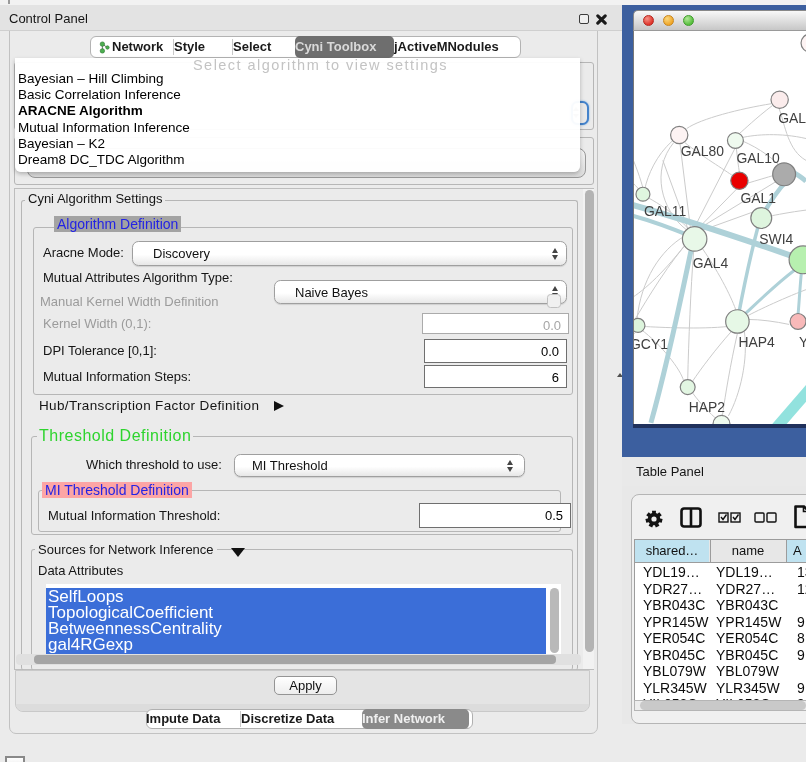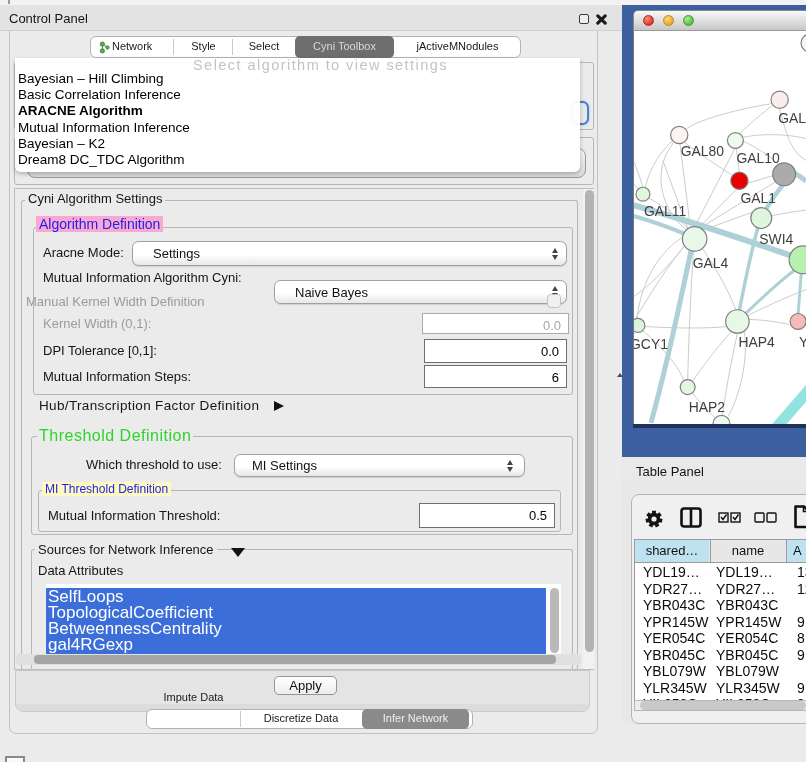--- a/index.html
+++ b/index.html
@@ -7,21 +7,21 @@
 .b{font-weight:normal}
 .lbl{font-size:13px;color:#151515;white-space:nowrap}
 .dis{color:#9b9b9b}
 .etch{border:1px solid #b6b6b6;border-radius:3px}
 .combo{position:absolute;border:1px solid #9f9f9f;border-radius:6.5px;background:linear-gradient(#ffffff 55%,#e7e7e7);font-size:13px;color:#111;box-shadow:0 1px 1px rgba(0,0,0,0.12)}
 .combo span{position:absolute;left:20px;top:4px}
 .updn{position:absolute;right:7px;top:50%;margin-top:-6px;width:8px;height:12px}
 .updn:before{content:"";position:absolute;left:1px;top:0;border-left:3.5px solid transparent;border-right:3.5px solid transparent;border-bottom:5px solid #444}
 .updn:after{content:"";position:absolute;left:1px;bottom:0;border-left:3.5px solid transparent;border-right:3.5px solid transparent;border-top:5px solid #444}
 .fld{position:absolute;background:#fff;border:1px solid #6f6f6f;font-size:13px;color:#000;text-align:right;padding:4px 7px 0 0}
-.seg{position:absolute;top:0;height:22px;line-height:21px;font-size:11px;font-weight:normal;color:#1a1a1a;text-align:center}
+.seg{position:absolute;top:0;height:22px;line-height:21px;font-size:13px;font-weight:bold;color:#1a1a1a;}
 .vline{position:absolute;top:3px;height:16px;width:1px;background:#c8c8c8}
 </style></head>
 <body>
 
 <div class="a" style="left:0;top:0;width:806px;height:5px;background:#f2f2f2"></div>
 <div class="a" style="left:8px;top:0;width:2px;height:4px;background:#9a9a9a"></div>
 <div class="a" style="left:9px;top:8px;width:589px;height:726px;border:1px solid #c2c2c2;border-radius:7px;background:#ebebeb"></div>
 
 <div class="a" style="left:0;top:5px;width:622px;height:26px;background:#e3e3e3;border-bottom:1px solid #cfcfcf"></div>
 <div class="a lbl" style="left:9px;top:11px;font-size:13px">Control Panel</div>
@@ -60,74 +60,74 @@
 <div class="a" style="left:18px;top:71px;font-size:13.5px;color:#000;line-height:16.2px;white-space:nowrap">Bayesian – Hill Climbing<br>Basic Correlation Inference<br><b>ARACNE Algorithm</b><br>Mutual Information Inference<br>Bayesian – K2<br>Dream8 DC_TDC Algorithm</div>
 
 <div class="a" style="left:14px;top:188px;width:580px;height:482px;border:1px solid #bdbdbd;background:#ebebeb"></div>
 <div class="a" style="left:583px;top:189px;width:11px;height:480px;background:#f2f2f2"></div>
 <div class="a" style="left:585px;top:190px;width:9px;height:462px;background:#b3b3b3;border-radius:4.5px"></div>
 
 <div class="a etch" style="left:21px;top:200px;width:557px;height:470px;border-bottom:none"></div>
 <div class="a" style="left:25px;top:191px;background:#ebebeb;padding:0 3px;font-size:13px;color:#161616">Cyni Algorithm Settings</div>
 
 <div class="a etch" style="left:33px;top:227px;width:540px;height:168px"></div>
-<div class="a" style="left:36px;top:216px;background:#f9a8d4;padding:0 3px;font-size:14px;color:#2323e4">Algorithm Definition</div>
+<div class="a" style="left:54px;top:216px;background:#a3a3a3;padding:0 3px;font-size:14px;color:#2323e4">Algorithm Definition</div>
 <div class="a lbl b" style="left:43px;top:245px">Aracne Mode:</div>
 <div class="combo" style="left:132px;top:241px;width:435px;height:25px">
-    <span>Settings</span>
+    <span>Discovery</span>
     <i class="updn"></i>
   </div>
-<div class="a lbl b" style="left:43px;top:270px">Mutual Information Algorithm Cyni:</div>
+<div class="a lbl b" style="left:43px;top:270px">Mutual Attributes Algorithm Type:</div>
 <div class="combo" style="left:274px;top:280px;width:293px;height:24px">
     <span>Naive Bayes</span>
     <i class="updn"></i>
   </div>
-<div class="a lbl b dis" style="left:26px;top:294px">Manual Kernel Width Definition</div>
+<div class="a lbl b dis" style="left:40px;top:294px">Manual Kernel Width Definition</div>
 <div class="a" style="left:547px;top:294px;width:14px;height:14px;border:1px solid #c0c0c0;border-radius:3.5px;background:#f0f0f0"></div>
 <div class="a lbl b dis" style="left:43px;top:316px">Kernel Width (0,1):</div>
 <div class="fld" style="left:422px;top:313px;width:147px;height:21px;border-color:#ababab;color:#a6a6a6">0.0</div>
 <div class="a lbl b" style="left:43px;top:343px">DPI Tolerance [0,1]:</div>
 <div class="fld" style="left:424px;top:339px;width:143px;height:24px">0.0</div>
 <div class="a lbl b" style="left:43px;top:369px">Mutual Information Steps:</div>
 <div class="fld" style="left:424px;top:365px;width:143px;height:23px">6</div>
 
 <div class="a lbl" style="left:39px;top:398px;font-size:13.5px;letter-spacing:0.35px">Hub/Transcription Factor Definition</div>
 <div class="a" style="left:274px;top:401px;width:0;height:0;border-top:5.5px solid transparent;border-bottom:5.5px solid transparent;border-left:10px solid #111"></div>
 
 <div class="a etch" style="left:31px;top:436px;width:542px;height:99px"></div>
 <div class="a" style="left:37px;top:427px;background:#ebebeb;padding:0 2px;font-size:16px;letter-spacing:0.5px;color:#2ed42e">Threshold Definition</div>
 <div class="a lbl b" style="left:86px;top:457px">Which threshold to use:</div>
 <div class="combo" style="left:234px;top:454px;width:291px;height:23px">
-    <span style="top:3px;left:17px">MI Settings</span>
+    <span style="top:3px;left:17px">MI Threshold</span>
     <i class="updn" style="right:10px"></i>
   </div>
 
 <div class="a etch" style="left:38px;top:490px;width:523px;height:42px"></div>
-<div class="a" style="left:42px;top:482px;background:#fef9c3;padding:0 3px;font-size:12px;color:#2323e4">MI Threshold Definition</div>
+<div class="a" style="left:42px;top:482px;background:#fca5a5;padding:0 3px;font-size:14px;color:#2323e4">MI Threshold Definition</div>
 <div class="a lbl b" style="left:48px;top:508px">Mutual Information Threshold:</div>
-<div class="fld" style="left:419px;top:503px;width:136px;height:25px">0.5</div>
+<div class="fld" style="left:419px;top:503px;width:152px;height:25px">0.5</div>
 
 <div class="a etch" style="left:31px;top:549px;width:542px;height:121px;border-bottom:none"></div>
 <div class="a" style="left:35px;top:542px;background:#ebebeb;padding:0 3px;font-size:13px;color:#161616">Sources for Network Inference</div>
 <div class="a" style="left:231px;top:548px;width:0;height:0;border-left:7.5px solid transparent;border-right:7.5px solid transparent;border-top:9px solid #111"></div>
 <div class="a lbl b" style="left:38px;top:563px">Data Attributes</div>
 <div class="a" style="left:46px;top:584px;width:515px;height:72px;background:#fff"></div>
 <div class="a" style="left:46px;top:588px;width:500px;height:67px;background:#3b6ed8"></div>
 <div class="a" style="left:48px;top:588.5px;font-size:17px;color:#fff;line-height:16.2px;white-space:nowrap">SelfLoops<br>TopologicalCoefficient<br>BetweennessCentrality<br>gal4RGexp</div>
 <div class="a" style="left:550px;top:588px;width:9px;height:65px;background:#b9b9b9;border-radius:4.5px"></div>
 
 <div class="a" style="left:16px;top:654px;width:565px;height:11px;background:#e0e0e0;border-radius:4px"></div>
 <div class="a" style="left:34px;top:655px;width:522px;height:9px;background:#a5a5a5;border-radius:4px"></div>
 
 <div class="a" style="left:15px;top:670px;width:575px;height:42px;background:#e4e4e4;border:1px solid #c9c9c9;border-radius:0 0 8px 8px"></div>
 <div class="a" style="left:16px;top:704px;width:573px;height:7px;background:#dcdcdc;border-radius:0 0 7px 7px"></div>
 <div class="a" style="left:274px;top:676px;width:63px;height:19px;background:linear-gradient(#ffffff,#ededed);border:1px solid #949494;border-radius:5px;text-align:center;font-size:13px;line-height:18px;color:#111">Apply</div>
 
 <div class="a" style="left:146px;top:709px;width:327px;height:20px;background:#fff;border:1px solid #b0b0b0;border-radius:6px"></div>
-<div class="seg" style="left:146px;top:688px;width:95px;height:34px;line-height:19px">Impute Data</div>
+<div class="seg" style="left:146px;top:709px;width:95px;height:34px;line-height:19px">Impute Data</div>
 <div class="seg" style="left:241px;top:709px;width:120px;height:20px;line-height:19px">Discretize Data</div>
 <div class="seg" style="left:362px;top:709px;width:107px;height:20px;line-height:19px;background:#8a8a8a;color:#f0f0f0;border-radius:5px">Infer Network</div>
 <div class="vline" style="left:240px;top:711px"></div>
 
 <div class="a" style="left:616.5px;top:372.5px;width:0;height:0;border-left:3px solid transparent;border-right:3px solid transparent;border-bottom:4.5px solid #4f4f4f"></div>
 
 <div class="a" style="left:5px;top:756px;width:20px;height:12px;border:2px solid #898989;background:linear-gradient(#ffffff,#ececec)"></div>
 
 <div class="a" style="left:622px;top:5px;width:184px;height:452px;background:#3c5f9f"></div>
 

